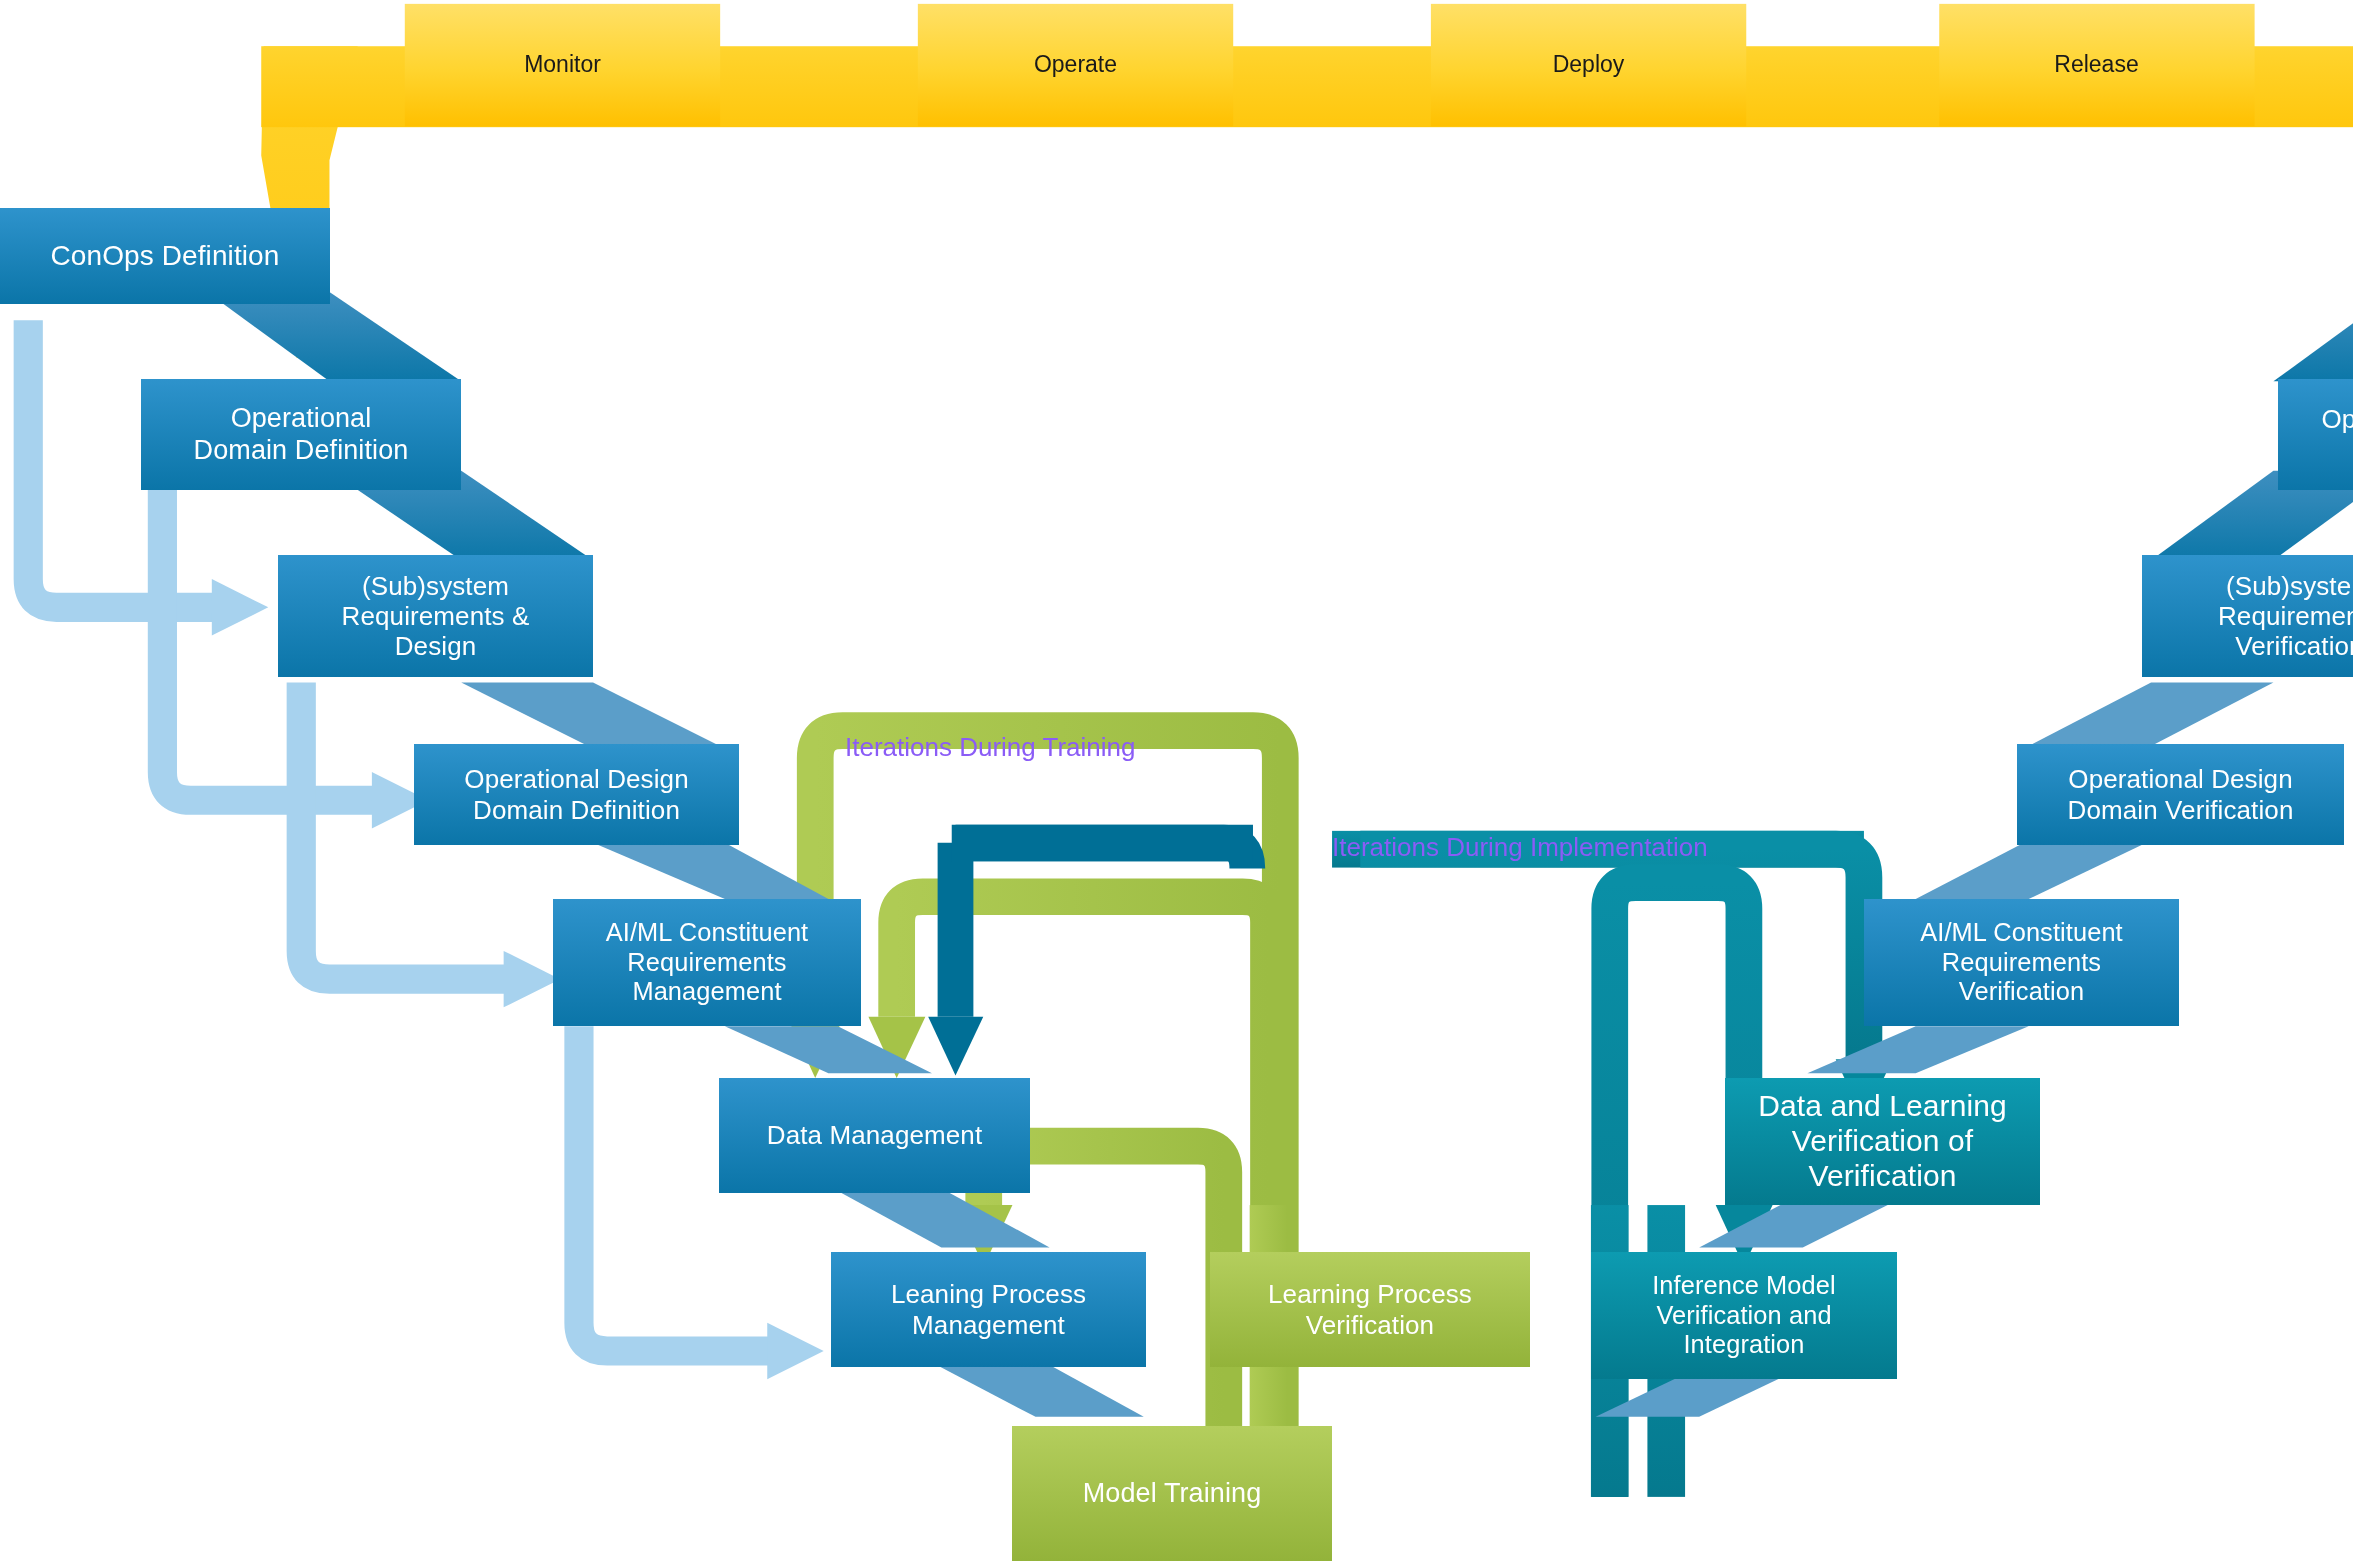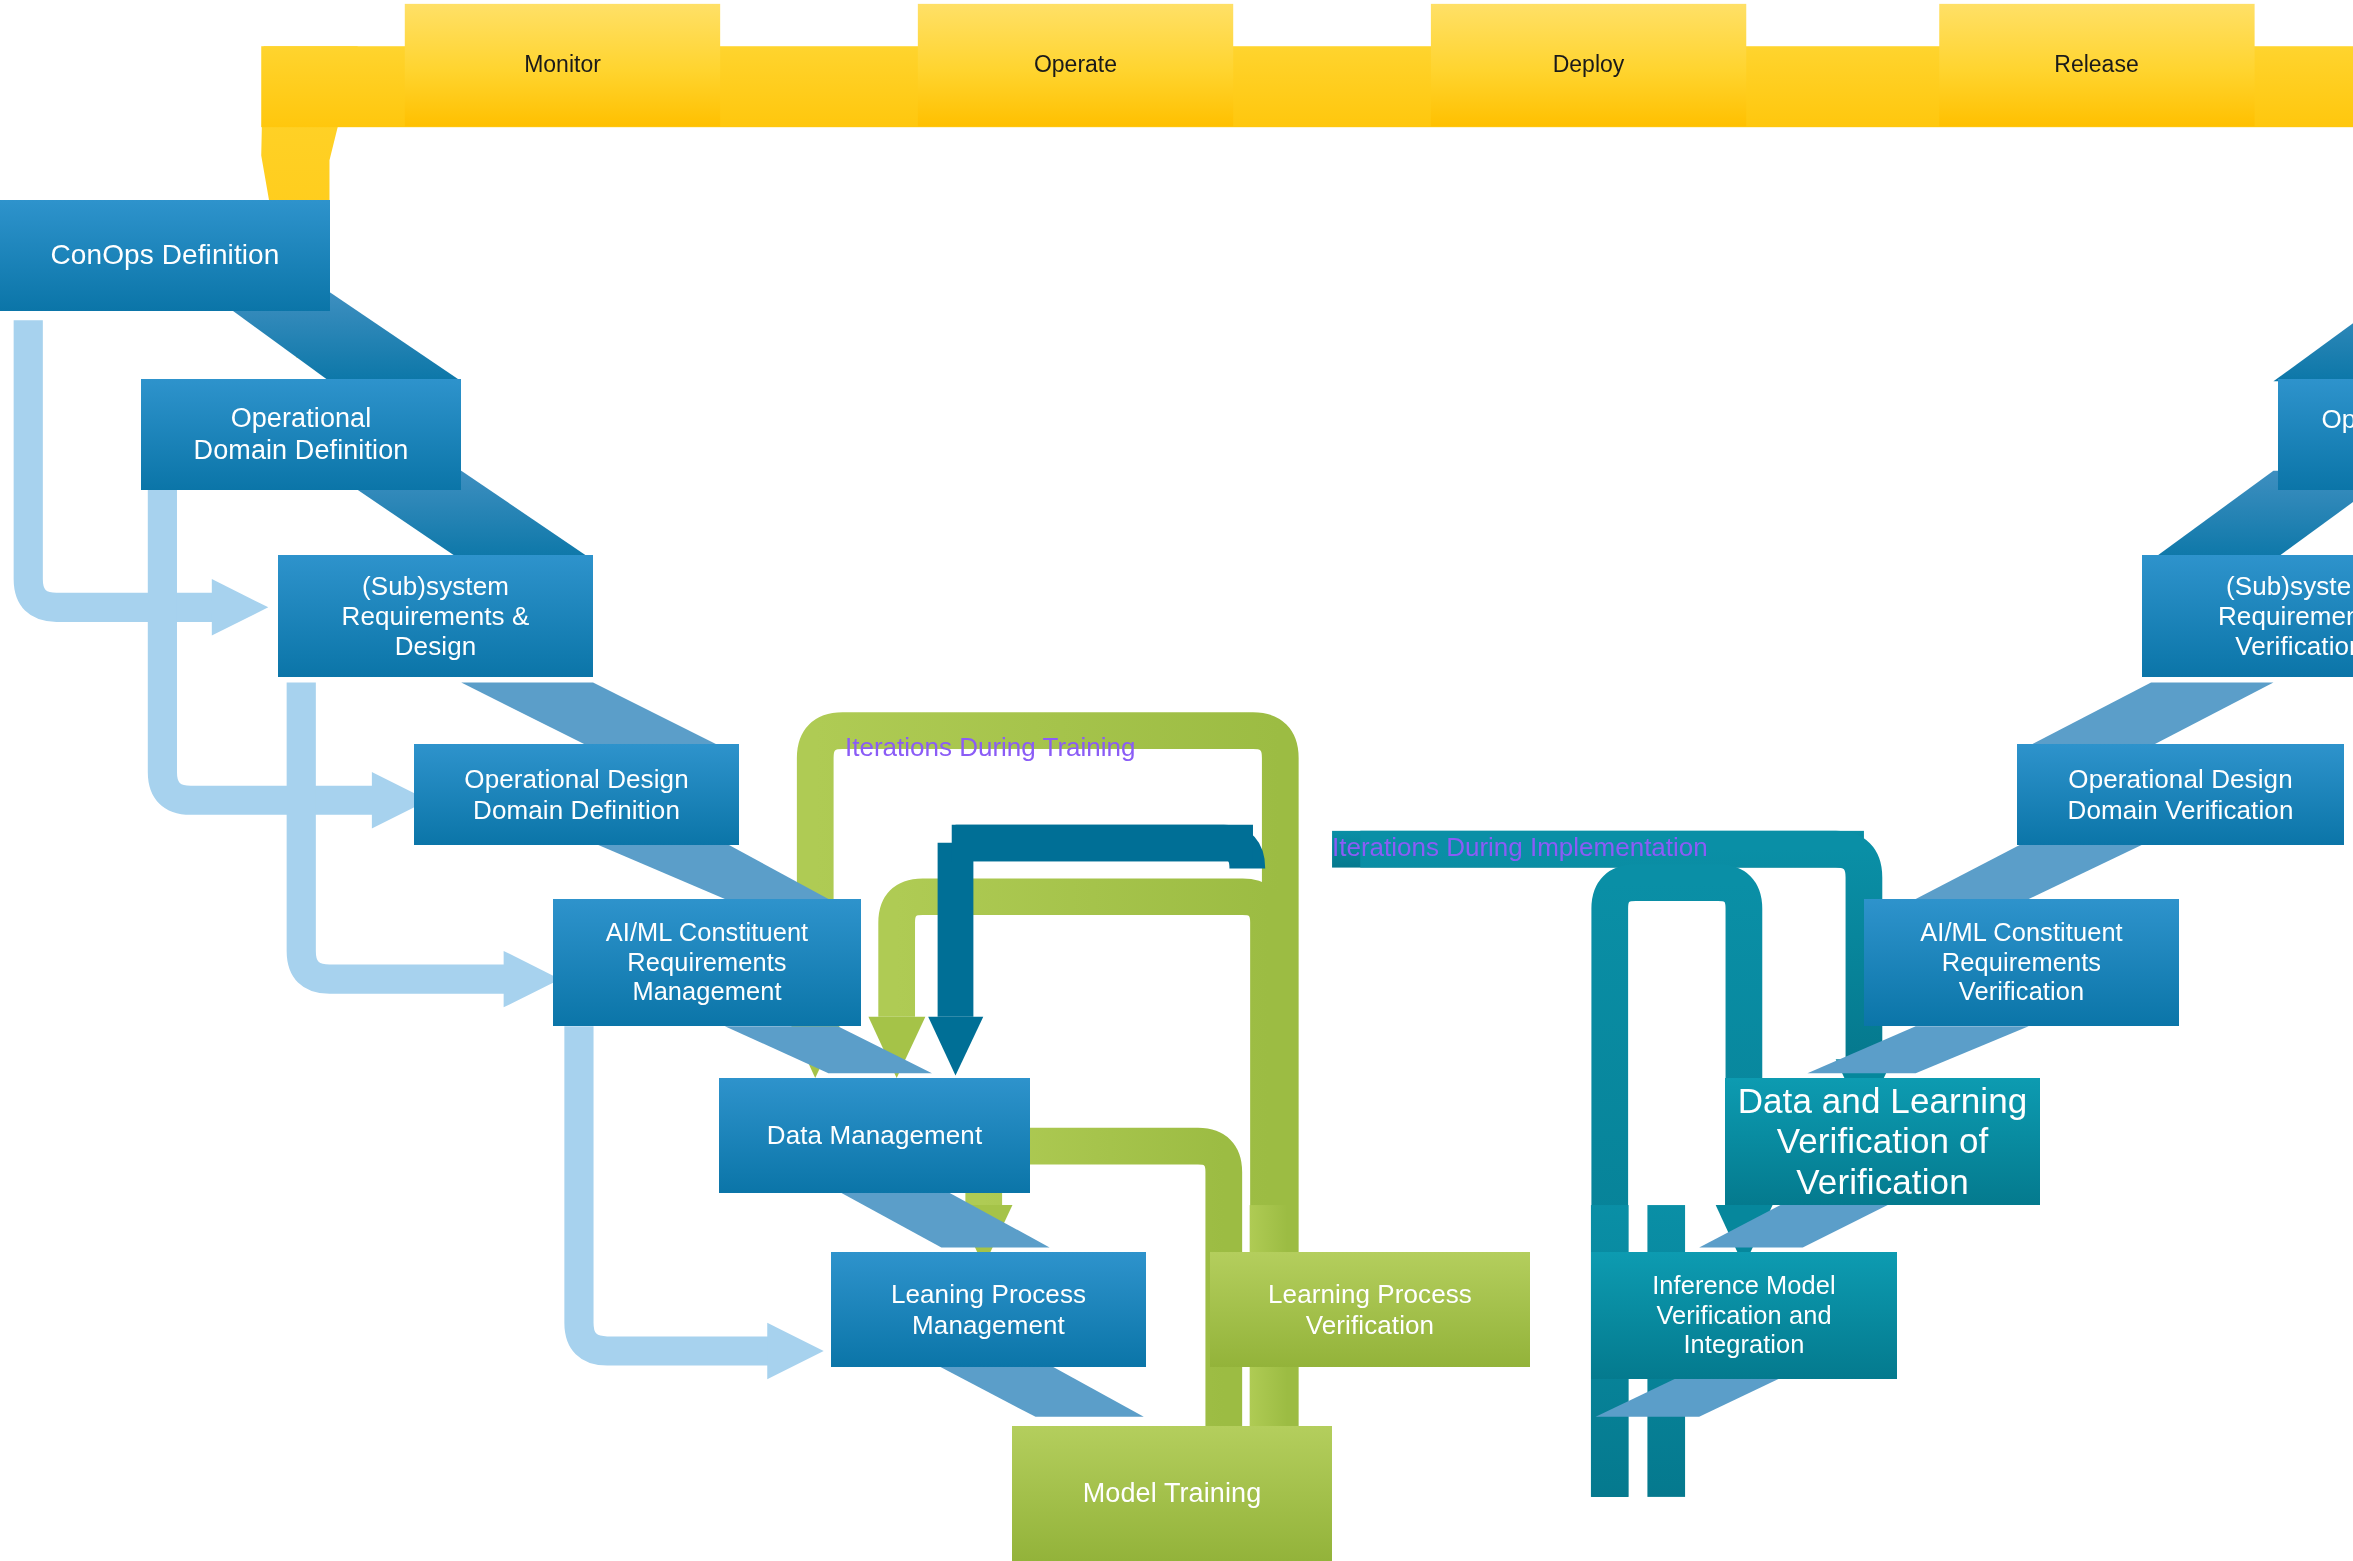--- a/index.html
+++ b/index.html
@@ -158,21 +158,21 @@
     <span>Release</span>
   </div>
 
   <div class="loop-label" style="left:845px;top:732px;">
     <span>Iterations During Training</span>
   </div>
   <div class="loop-label" style="left:1332px;top:832px;">
     <span>Iterations During Implementation</span>
   </div>
 
-  <div class="node" style="left:0px;top:200px;width:330px;height:111px;font-size:28px;background:linear-gradient(#2E93CC,#0B75A8);">
+  <div class="node" style="left:0px;top:208px;width:330px;height:96px;font-size:28px;background:linear-gradient(#2E93CC,#0B75A8);">
     <span>ConOps Definition</span>
   </div>
 
   <div class="node" style="left:141px;top:379px;width:320px;height:111px;font-size:27px;background:linear-gradient(#2E93CC,#0B75A8);">
     <span>Operational<br>Domain Definition</span>
   </div>
 
   <div class="node" style="left:278px;top:555px;width:315px;height:122px;font-size:26px;background:linear-gradient(#2E93CC,#0B75A8);">
     <span>(Sub)system<br>Requirements &amp;<br>Design</span>
   </div>
@@ -202,21 +202,21 @@
   </div>
 
   <div class="node" style="left:2017px;top:744px;width:327px;height:101px;font-size:26px;background:linear-gradient(#2E93CC,#0B75A8);">
     <span>Operational Design<br>Domain Verification</span>
   </div>
 
   <div class="node" style="left:1864px;top:899px;width:315px;height:127px;font-size:25.4px;background:linear-gradient(#2E93CC,#0B75A8);">
     <span>AI/ML Constituent<br>Requirements<br>Verification</span>
   </div>
 
-  <div class="node" style="left:1725px;top:1078px;width:315px;height:127px;font-size:35px;background:linear-gradient(#0D9BB1,#047A8E);">
+  <div class="node" style="left:1725px;top:1078px;width:315px;height:127px;font-size:30px;background:linear-gradient(#0D9BB1,#047A8E);">
     <span>Data and Learning<br>Verification of<br>Verification</span>
   </div>
 
   <div class="node" style="left:1591px;top:1252px;width:306px;height:127px;font-size:25.4px;background:linear-gradient(#0D9BB1,#047A8E);">
     <span>Inference Model<br>Verification and<br>Integration</span>
   </div>
 
   <div class="node" style="left:1210px;top:1252px;width:320px;height:115px;font-size:26px;background:linear-gradient(#B4CE5D,#93B33A);">
     <span>Learning Process<br>Verification</span>
   </div>

